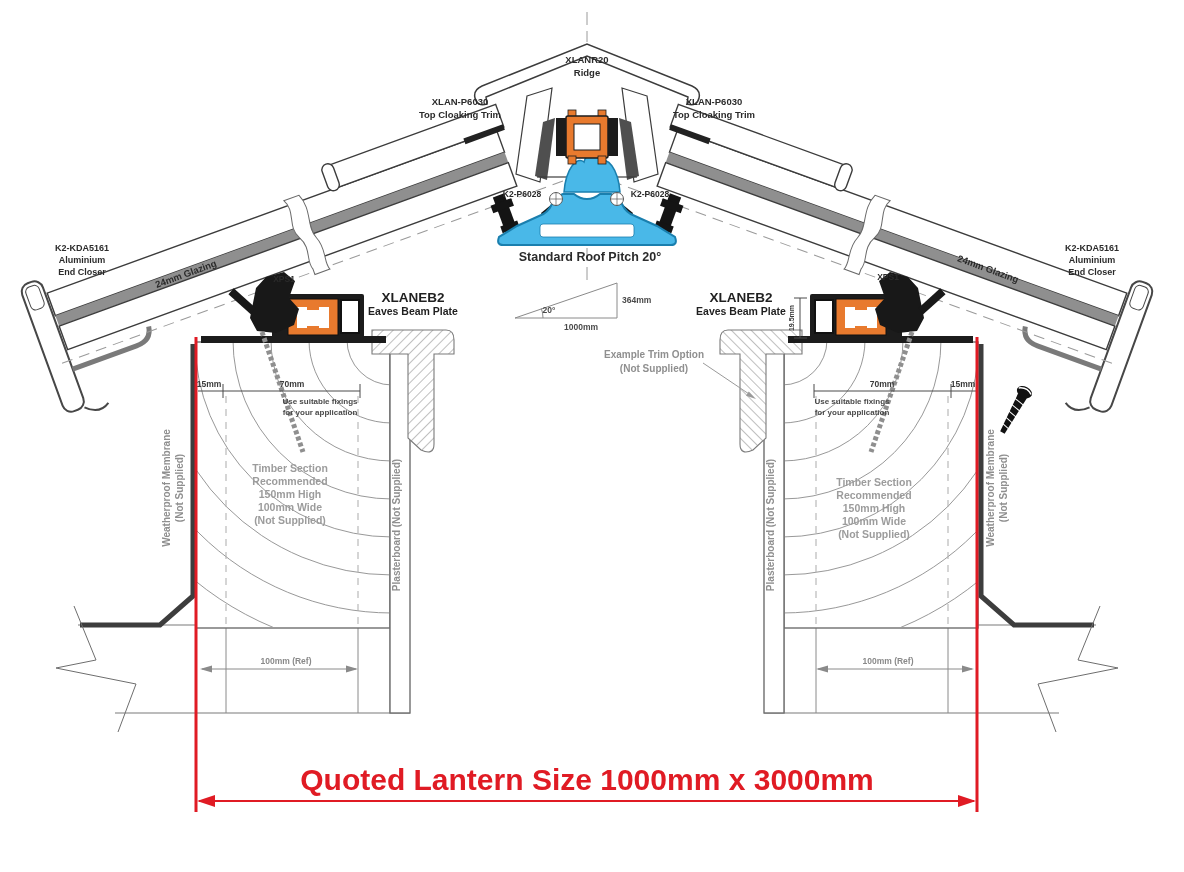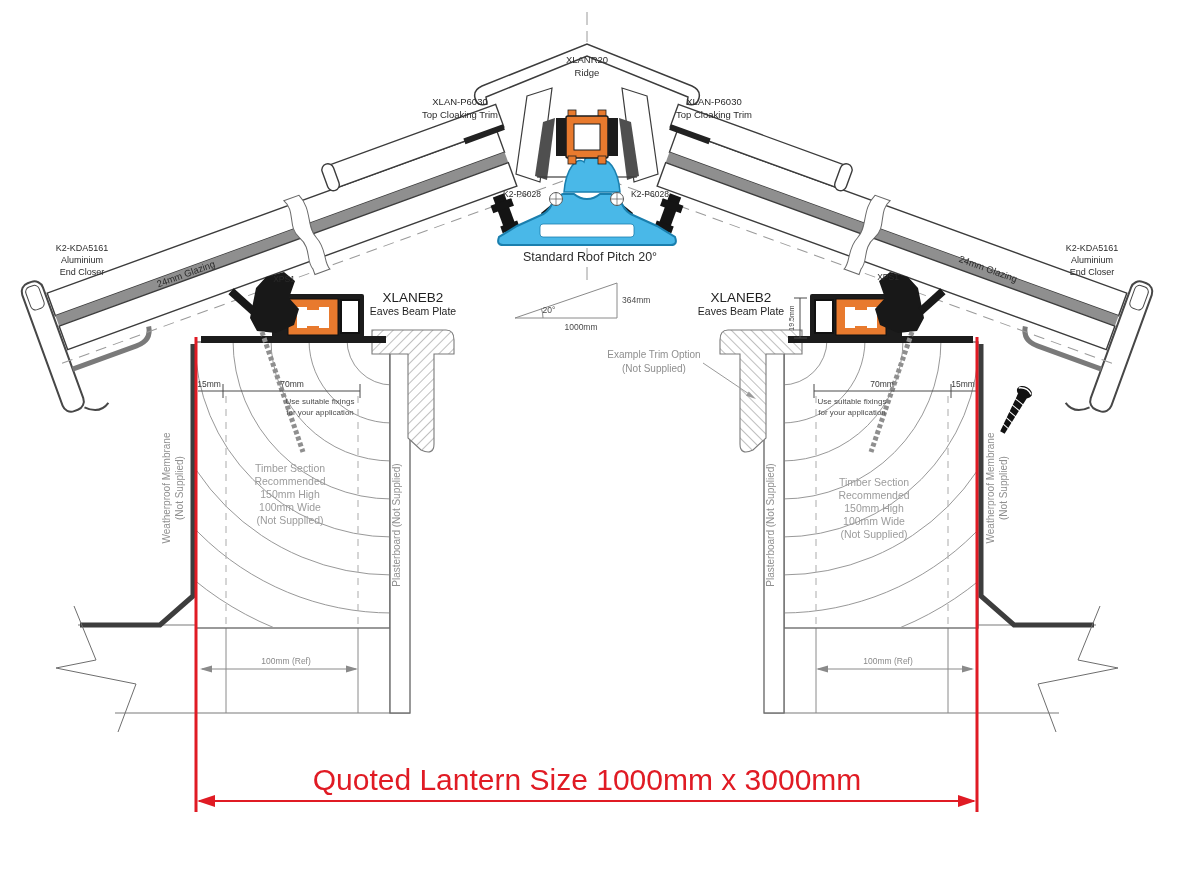--- a/index.html
+++ b/index.html
@@ -1,16 +1,16 @@
 <!DOCTYPE html>
 <html><head>
 <meta charset="utf-8">
 <style>
   html,body{margin:0;padding:0;background:#fff;}
-  .stage{width:1184px;height:872px;position:relative;background:#fff;overflow:hidden;}
+  .stage{width:1184px;height:872px;position:relative;background:#fff;overflow:hidden;font-weight:bold;}
   svg{display:block;}
   text{font-family:"Liberation Sans","DejaVu Sans",sans-serif;}
   .lbl{fill:#2b2b2b;}
   .note{fill:#8f8f8f;}
   .dim{fill:#3a3a3a;}
   .ref{fill:#8a8a8a;}
   .timbernote{fill:#9c9c9c;}
 </style>
 </head>
 <body>

